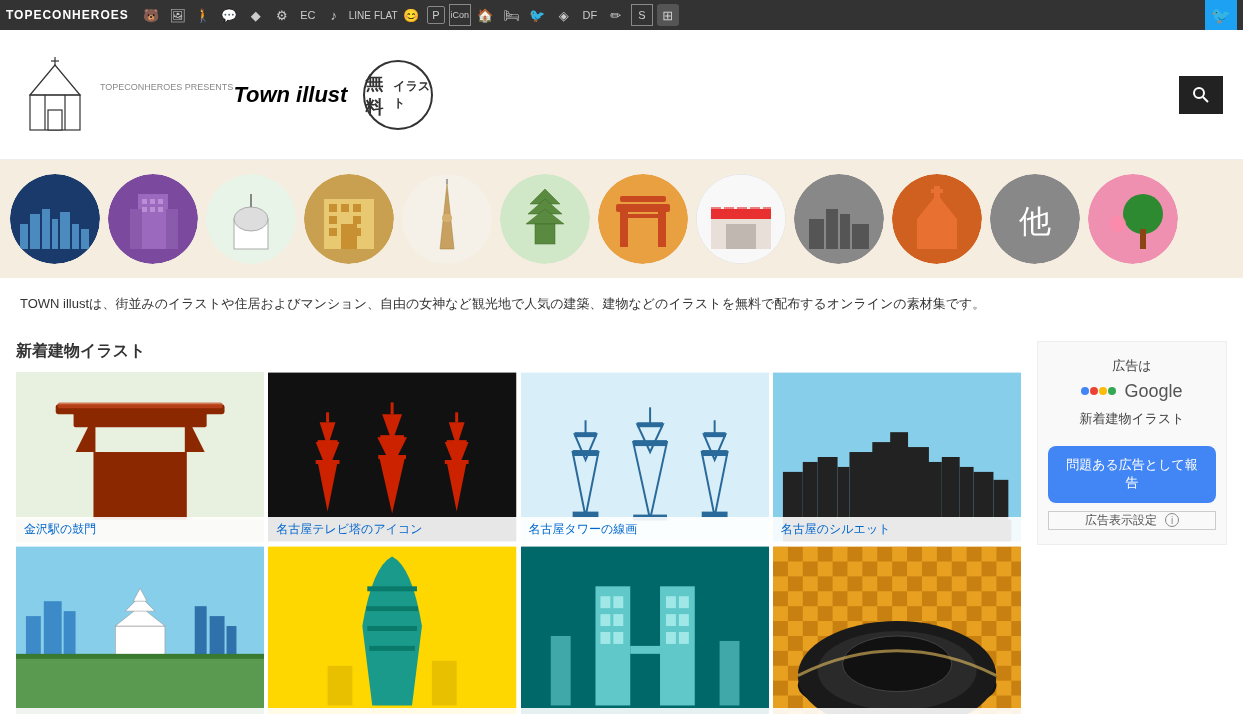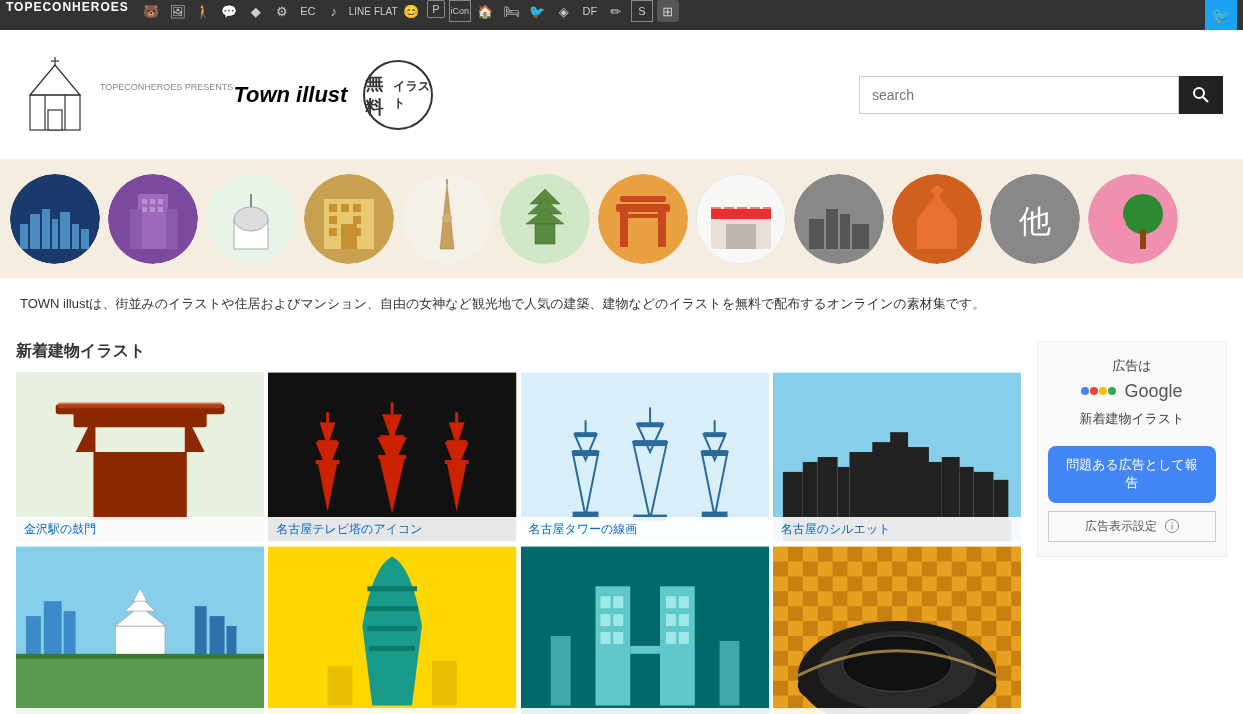--- a/index.html
+++ b/index.html
@@ -2,20 +2,21 @@
 <html><head>
   <meta charset="utf-8">
   <style>
     * { margin: 0; padding: 0; box-sizing: border-box; }
     body { font-family: sans-serif; font-size: 14px; background: #fff; }
 
     
     #topnav {
       background: #333;
       display: flex;
+      align-items: center;
       height: 30px;
       padding: 0 6px;
       gap: 4px;
     }
     #topnav .brand {
       background: #333;
       color: #fff;
       font-weight: bold;
       font-size: 12px;
       letter-spacing: 1px;
@@ -244,21 +245,20 @@
     }
     .ad-settings {
       margin-top: 8px;
       font-size: 12px;
       color: #555;
       display: flex;
       align-items: center;
       justify-content: center;
       gap: 8px;
       border: 1px solid #ccc;
-      padding: 6px;
       cursor: pointer;
     }
 
     
     .thumb-kanazawa {
       background: linear-gradient(180deg, #e8f4e8 0%, #c8e0c8 100%);
       display: flex; align-items: flex-end; justify-content: center;
     }
 
     
@@ -311,21 +311,20 @@
     <div class="logo-text-area">
       <span class="presents">TOPECONHEROES PRESENTS</span>
       <span class="town-illust">Town illust</span>
     </div>
     <div class="logo-badge">
       <span class="muryou">無料</span>
       <span class="illust">イラスト</span>
     </div>
   </div>
   <div class="search-area">
-    <input type="text" placeholder="search" style="">
     <button>
       <svg width="18" height="18" viewBox="0 0 18 18">
         <circle cx="7" cy="7" r="5" fill="none" stroke="#fff" stroke-width="2"></circle>
         <line x1="11" y1="11" x2="16" y2="16" stroke="#fff" stroke-width="2"></line>
       </svg>
     </button>
   </div>
 </header>
 
 <div id="categories">

